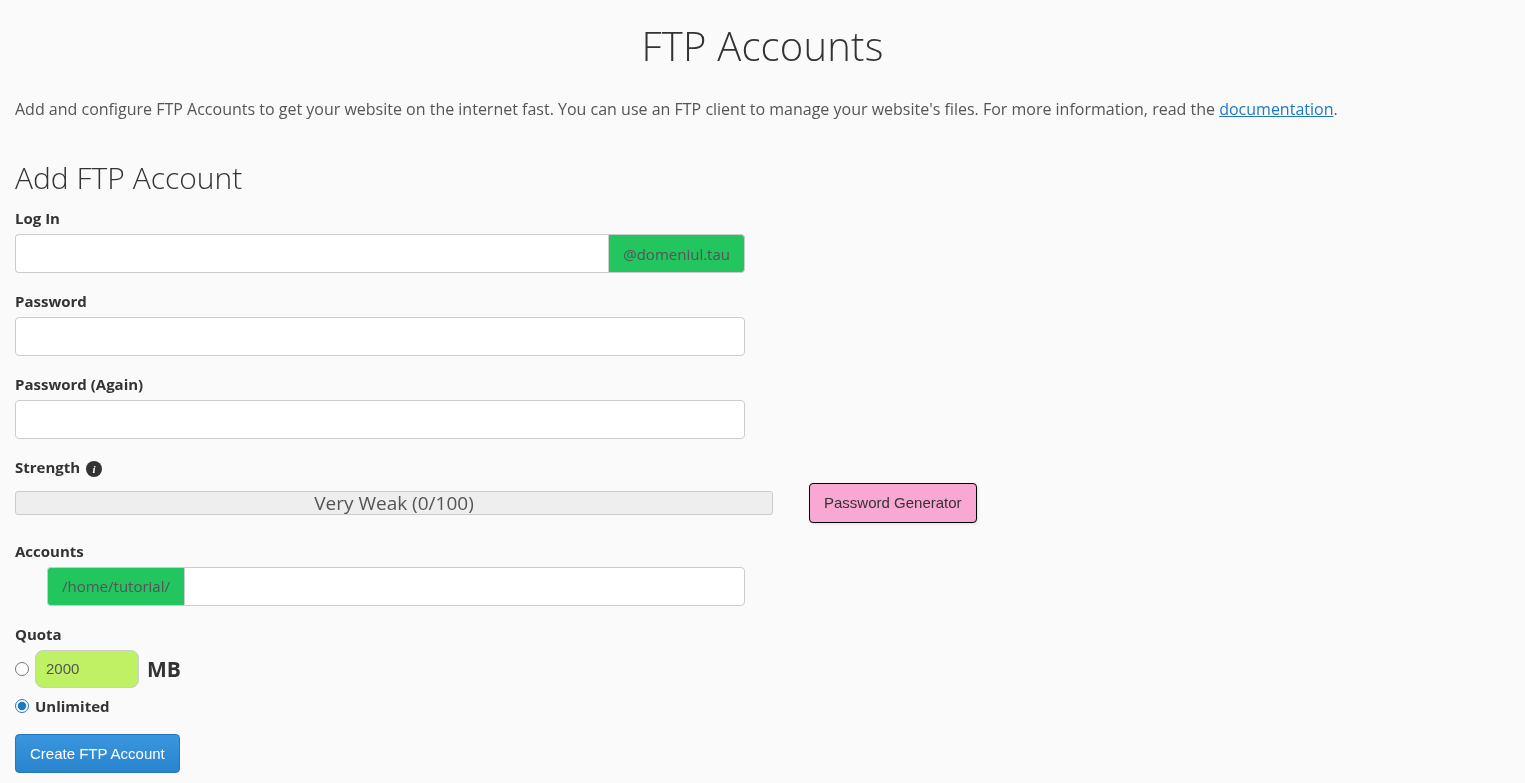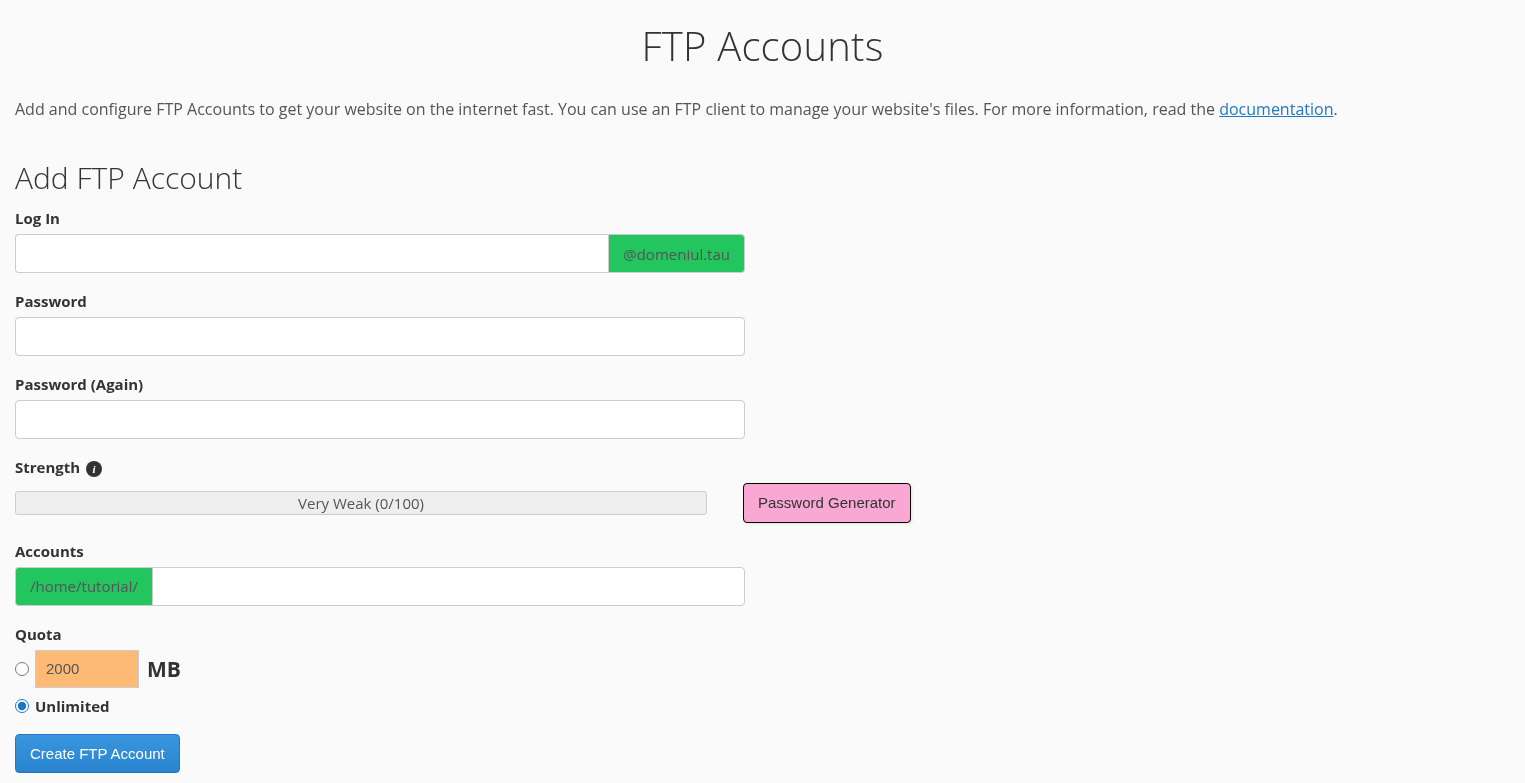--- a/index.html
+++ b/index.html
@@ -82,36 +82,37 @@
     white-space: nowrap;
   }
   .addon.right {
     border-top-right-radius: 4px;
     border-bottom-right-radius: 4px;
   }
   .addon.left {
     border-top-left-radius: 4px;
     border-bottom-left-radius: 4px;
     border-right: none;
+    margin-left: 32px;
   }
   .strength-row {
     display: flex;
     align-items: center;
     gap: 36px;
   }
   .strength-bar {
-    width: 692px;
+    width: 758px;
     height: 24px;
     border: 1px solid #ccc;
     border-radius: 3px;
     background: #eee;
     display: flex;
     align-items: center;
     justify-content: center;
-    font-size: 15px;
+    font-size: 19px;
     color: #555;
   }
   .btn {
     display: inline-block;
     font-size: 15px;
     padding: 9px 14px;
     border-radius: 4px;
     cursor: pointer;
     line-height: 1.3;
   }
@@ -130,25 +131,25 @@
   .quota-row {
     display: flex;
     align-items: center;
     gap: 6px;
     margin-bottom: 8px;
   }
   .quota-input {
     width: 104px;
     height: 38px;
     border: 1px solid #ccc;
-    border-radius: 0;
+    border-radius: 8px;
     padding: 0 10px;
     font-size: 15px;
     color: #555;
-    background: #fdba74;
+    background: #bef264;
   }
   .quota-unit {
     font-size: 21px;
     color: #333;
     font-weight: 700;
     margin-left: 2px;
   }
   .radio-label {
     font-size: 15px;
     color: #333;

